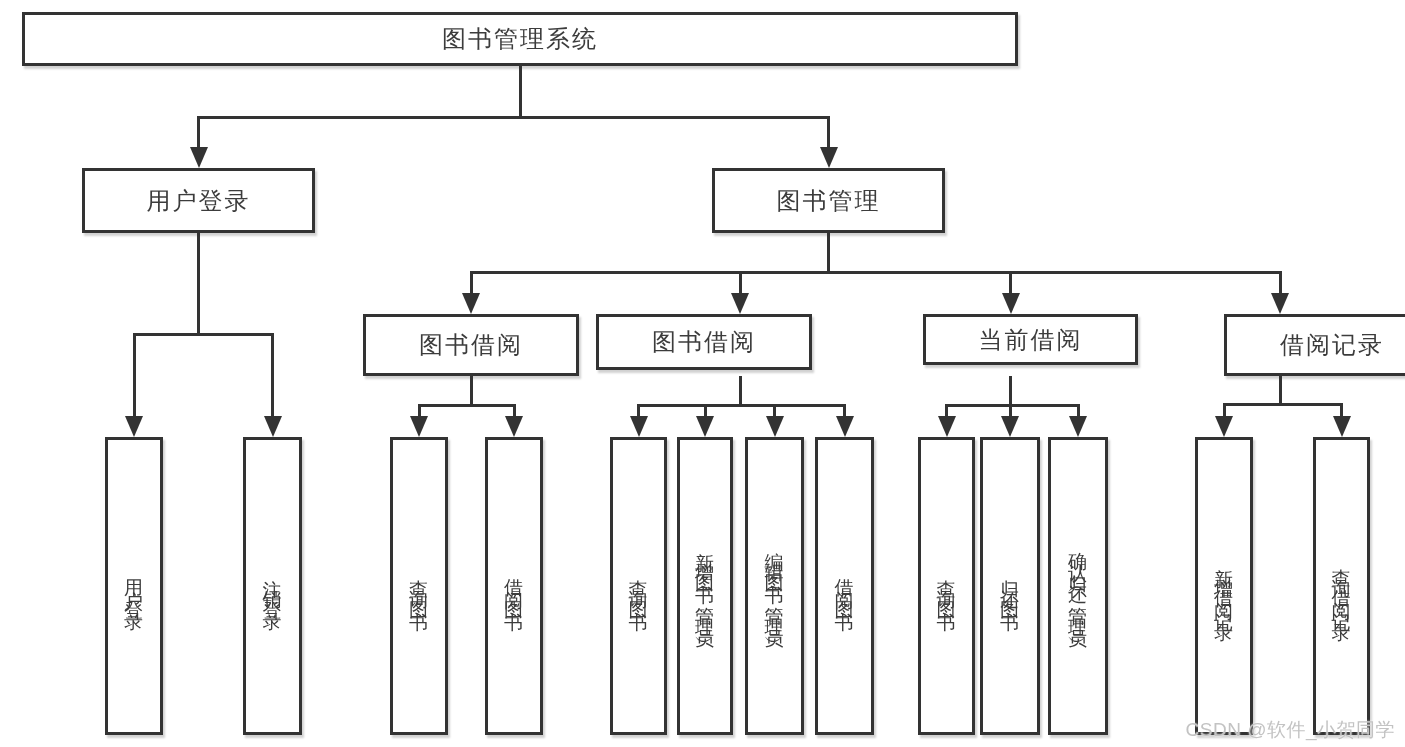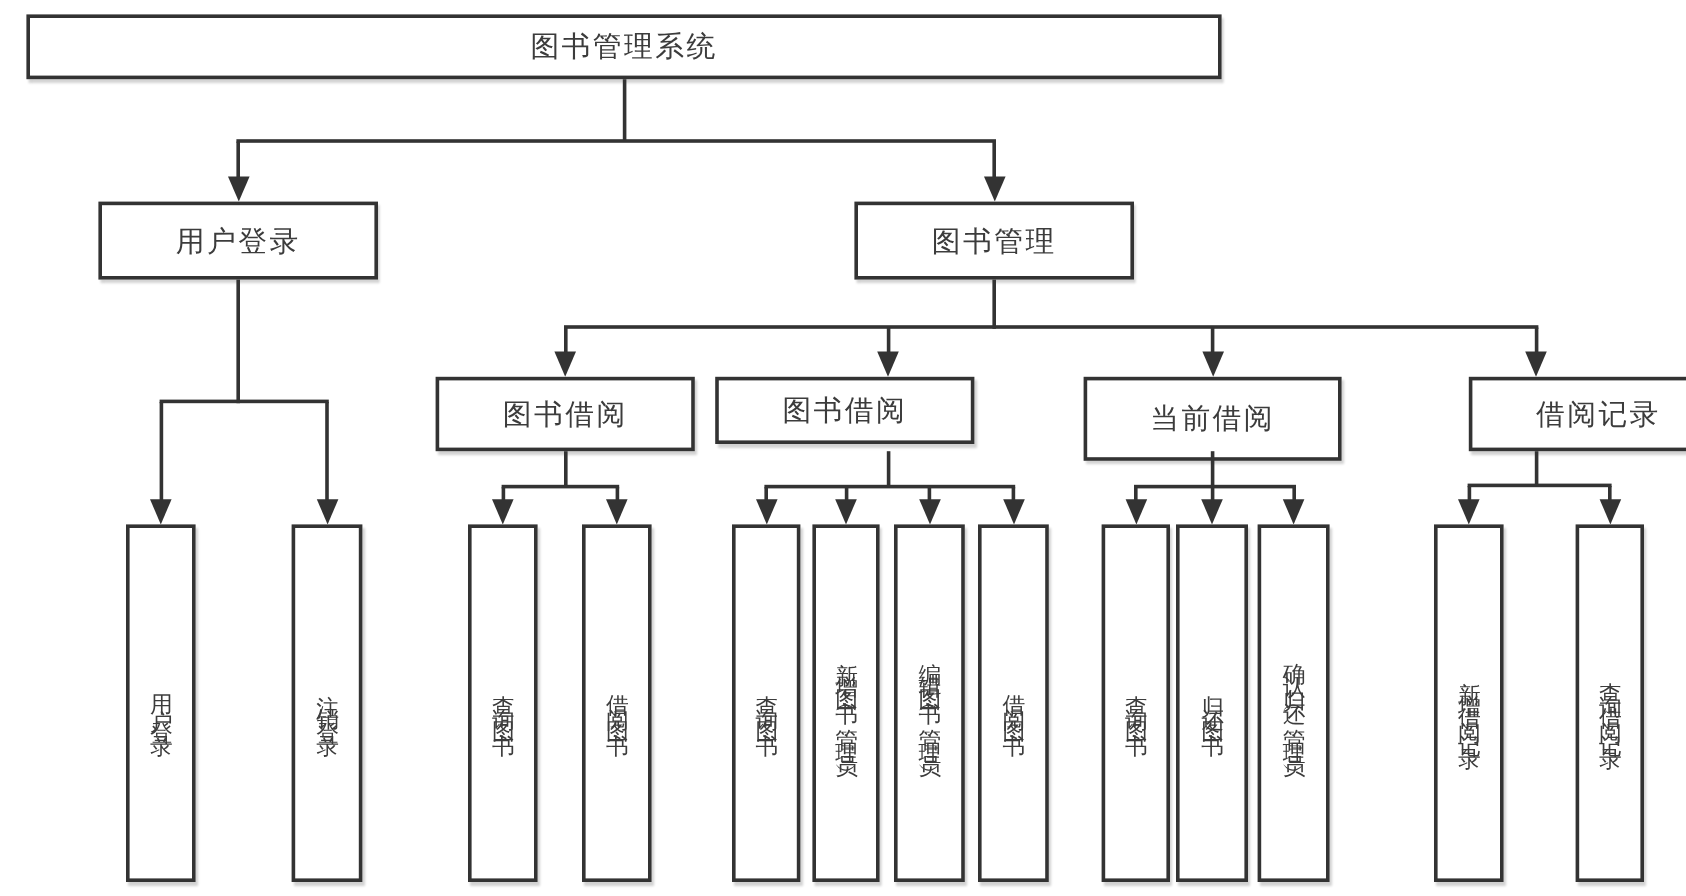--- a/index.html
+++ b/index.html
@@ -110,21 +110,21 @@
   <div class="arrow" style="left:1001.5px;top:293px"></div>
   <div class="vl" style="left:1278.5px;top:273px;height:22px"></div>
   <div class="arrow" style="left:1271px;top:293px"></div>
 
   <div class="box" style="left:363px;top:314px;width:216px;height:62px">
     <span class="lbl">图书借阅</span>
   </div>
   <div class="box" style="left:596px;top:314px;width:216px;height:56px">
     <span class="lbl">图书借阅</span>
   </div>
-  <div class="box" style="left:903px;top:314px;width:215px;height:70px">
+  <div class="box" style="left:923px;top:314px;width:215px;height:51px">
     <span class="lbl">当前借阅</span>
   </div>
   <div class="box" style="left:1224px;top:314px;width:216px;height:62px">
     <span class="lbl">借阅记录</span>
   </div>
 
   <div class="vl" style="left:469.5px;top:376px;height:30px"></div>
   <div class="hl" style="left:417.5px;top:404px;width:98px"></div>
   <div class="vl" style="left:417.5px;top:406px;height:12px"></div>
   <div class="arrow" style="left:410px;top:416px"></div>
@@ -195,14 +195,15 @@
     <span class="vlbl">确认归还（管理员）</span>
   </div>
 
   <div class="box" style="left:1195px;top:437px;width:58px;height:298px">
     <span class="vlbl">新增借阅记录</span>
   </div>
   <div class="box" style="left:1313px;top:437px;width:57px;height:298px">
     <span class="vlbl">查询借阅记录</span>
   </div>
 
+  <div class="watermark">CSDN @软件_小贺同学</div>
 
 </div>
 
 </body></html>

